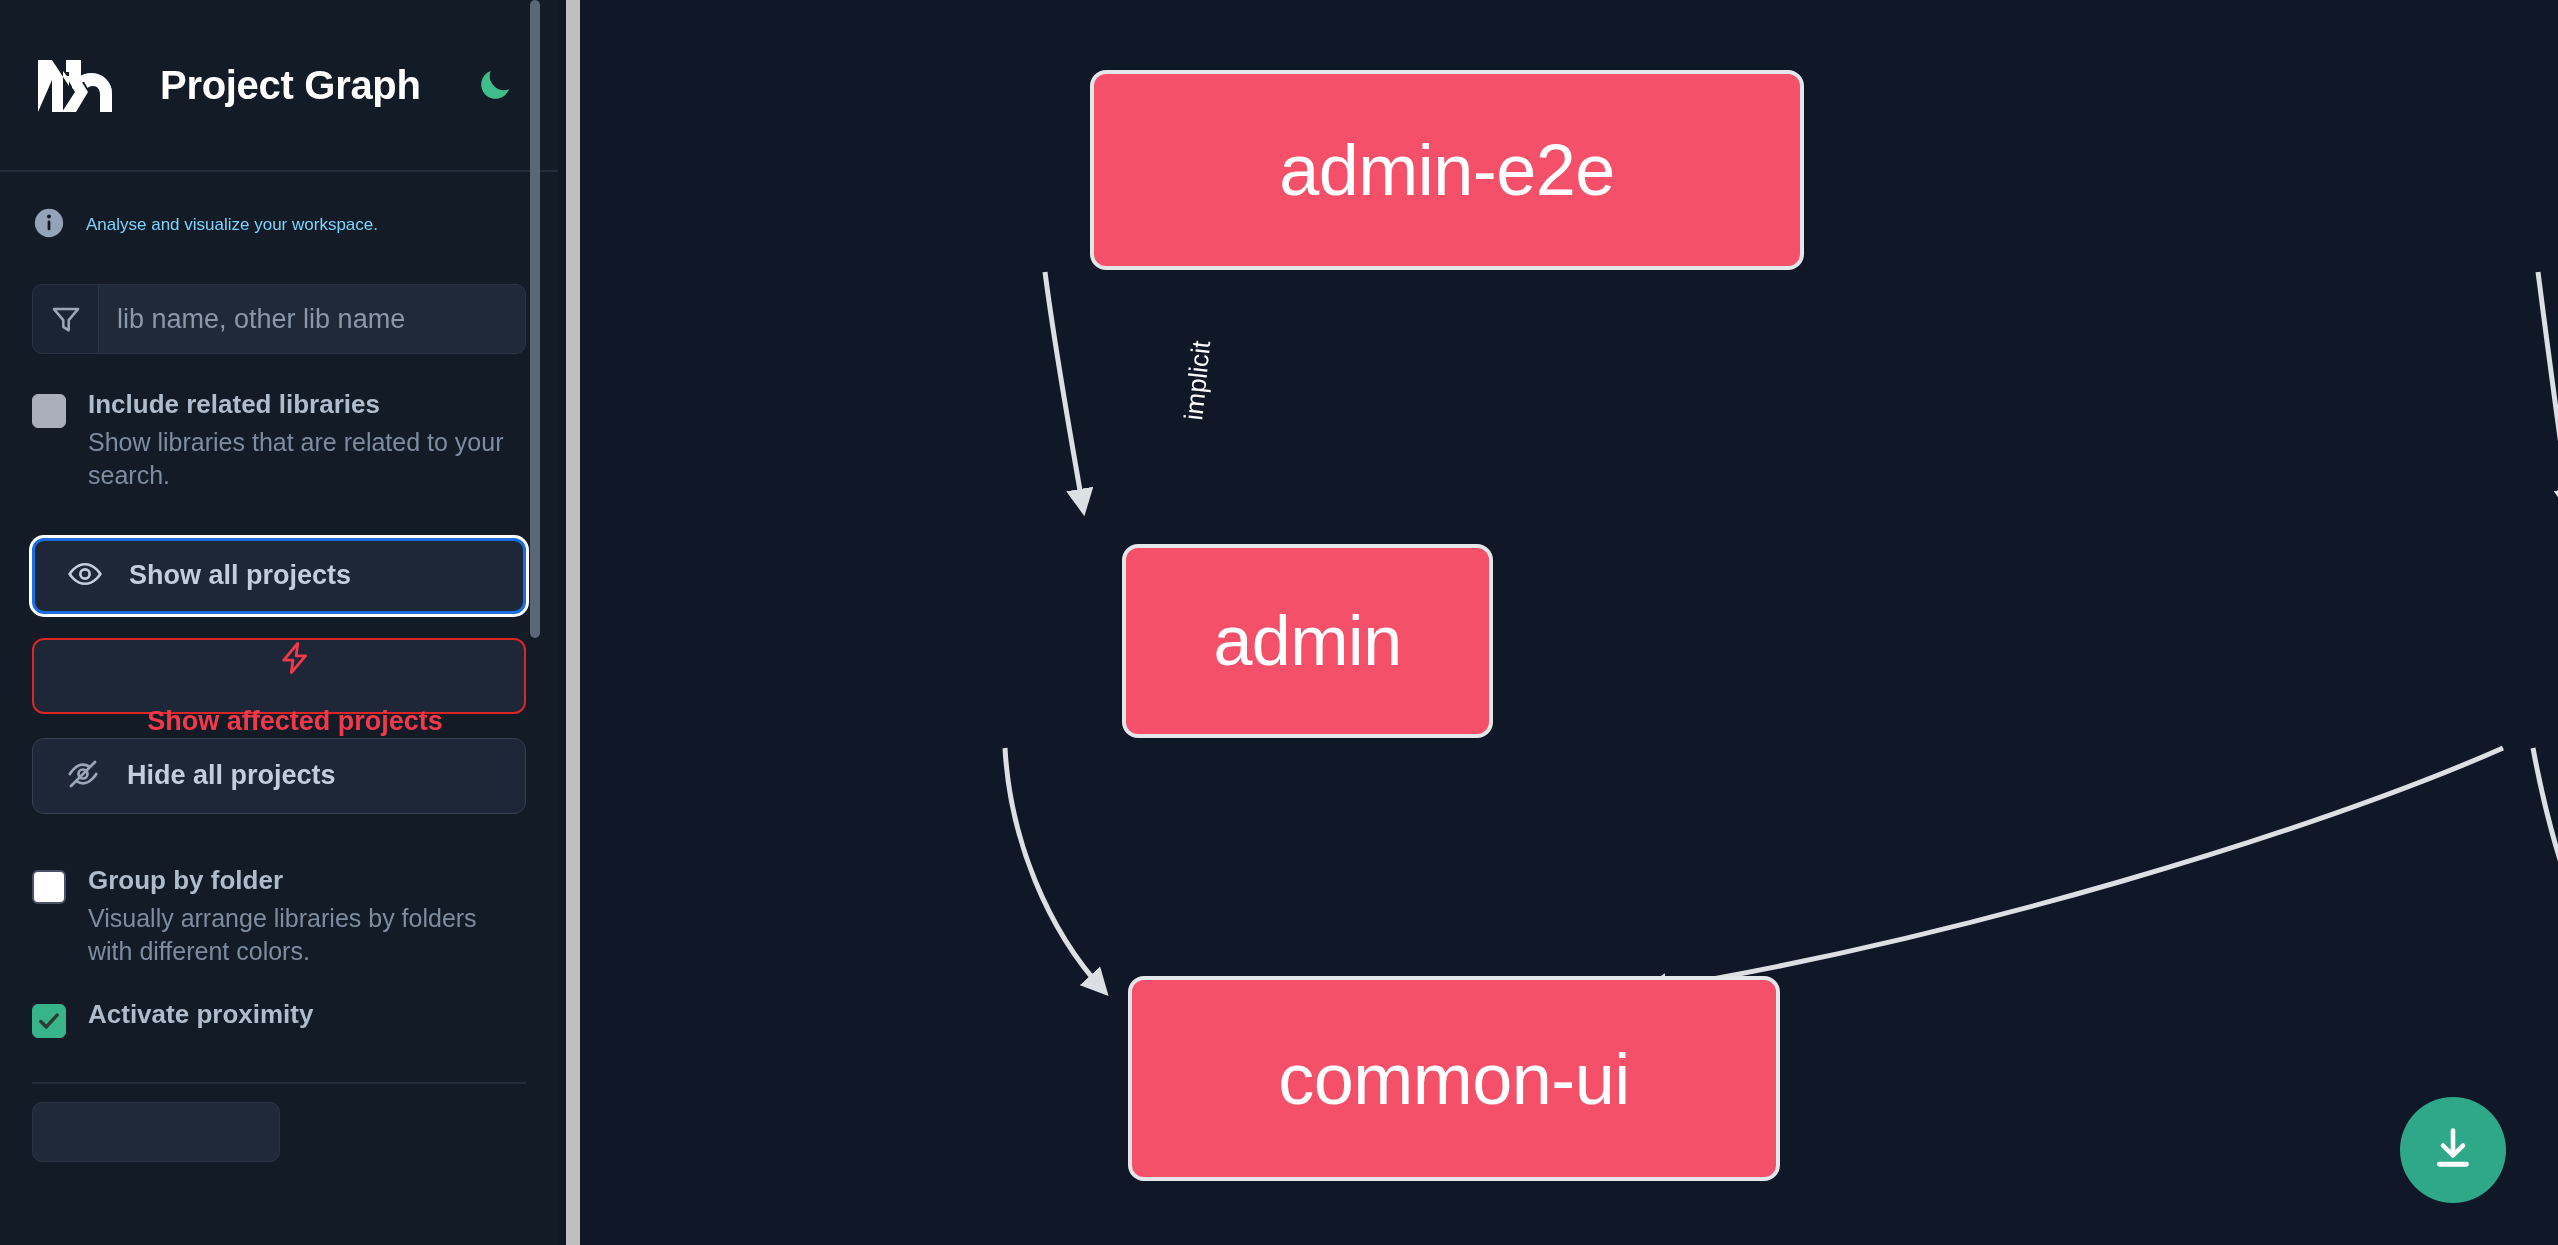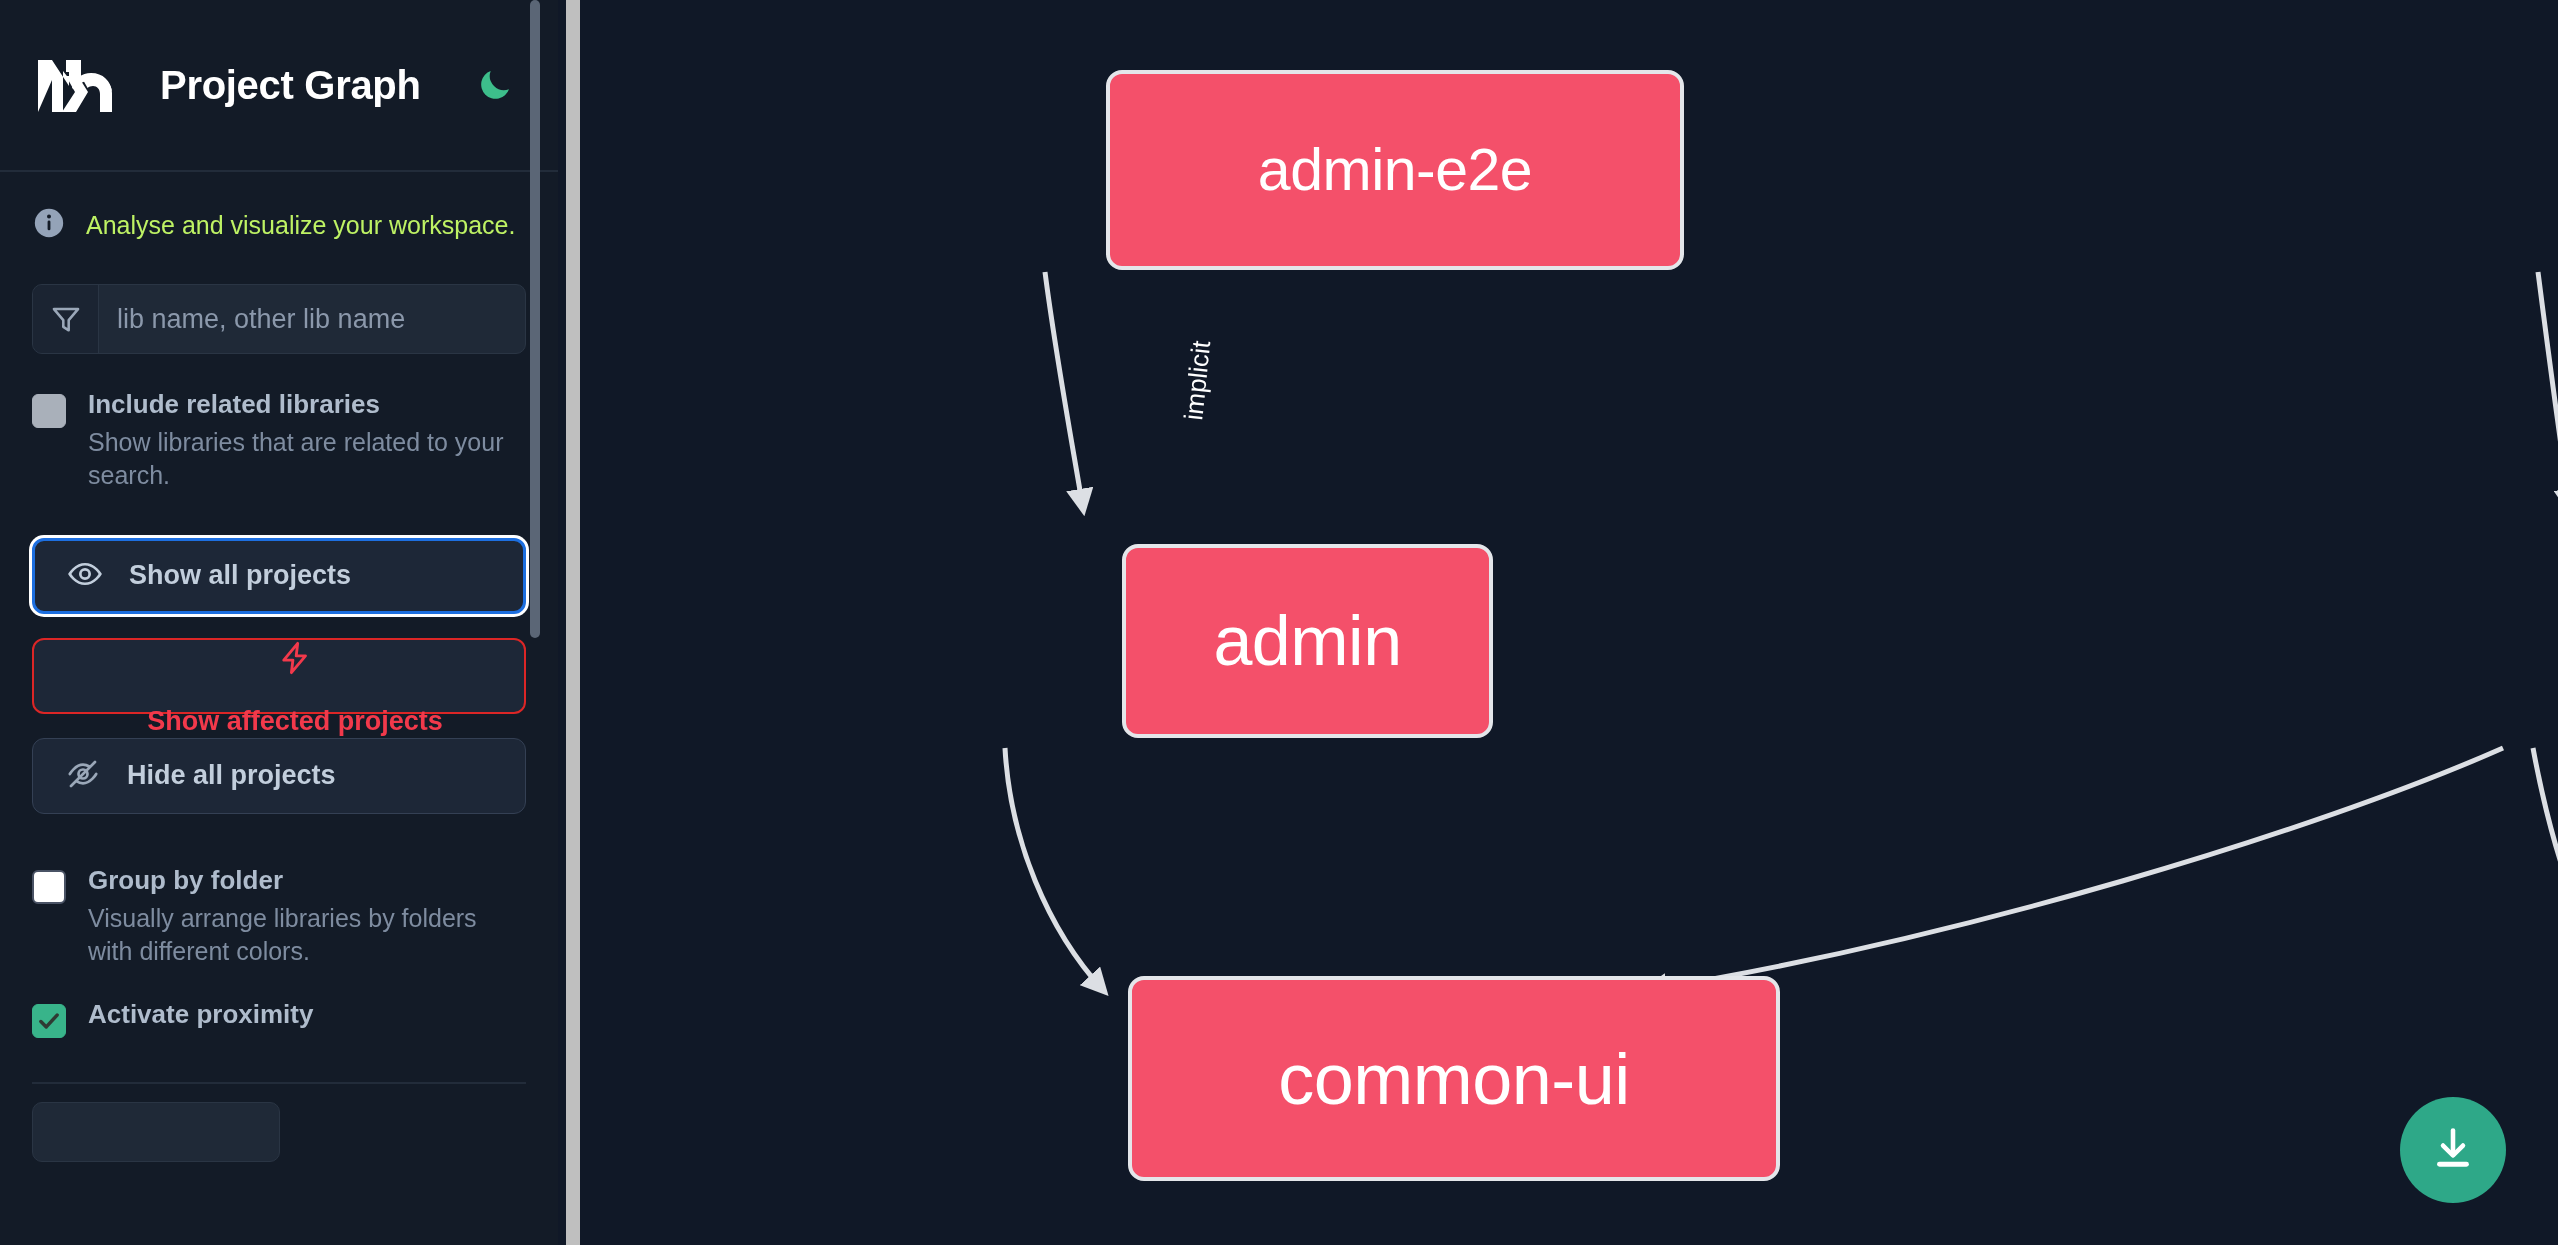--- a/index.html
+++ b/index.html
@@ -35,21 +35,21 @@
     margin-left: 22px; width: 44px; height: 44px;
     display: flex; align-items: center; justify-content: center;
   }
 
   .sidebar-body { padding: 0 32px; }
 
   .tagline {
     display: flex; align-items: center; gap: 20px;
     padding: 34px 0 24px 0;
   }
-  .tagline-text { font-size: 25px; color: #bef264; }
+  .tagline-text { font-size: 17px; color: #7dd3fc; }
 
   .search-row { margin-top: 16px; }
   .search-box {
     display: flex; align-items: stretch;
     height: 70px;
     background: #1F2937;
     border-radius: 10px;
     overflow: hidden;
     border: 1px solid #2A3544;
   }
@@ -289,21 +289,21 @@
       </defs>
       <g fill="none" stroke="#DCDFE4" stroke-width="5" marker-end="url(#arrow)">
         <path d="M 487 272 C 497 350 510 420 525 508"></path>
         <path d="M 1980 272 C 1990 350 1999 420 2012 508"></path>
         <path d="M 447 748 C 452 840 490 930 545 990"></path>
         <path d="M 1945 748 C 1760 830 1400 940 1090 990"></path>
         <path d="M 1975 748 C 1992 840 2020 930 2060 990"></path>
       </g>
     </svg>
 
-    <div class="node node-pink" style="left:548px;top:70px;width:578px;height:200px;font-size:59px">
+    <div class="node node-pink" style="left:532px;top:70px;width:714px;height:200px;font-size:72px">
       <span>admin-e2e</span>
     </div>
 
     <div class="node node-pink" style="left:564px;top:544px;width:371px;height:194px;font-size:70px">
       <span>admin</span>
     </div>
 
     <div class="node node-pink" style="left:570px;top:976px;width:652px;height:205px;font-size:72px">
       <span>common-ui</span>
     </div>

